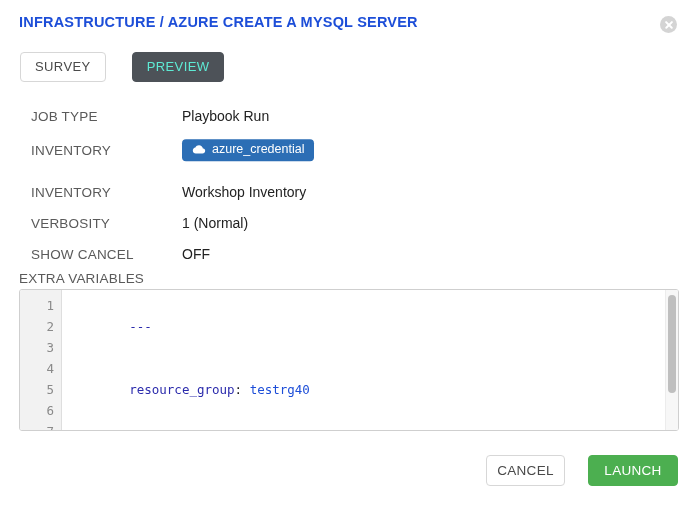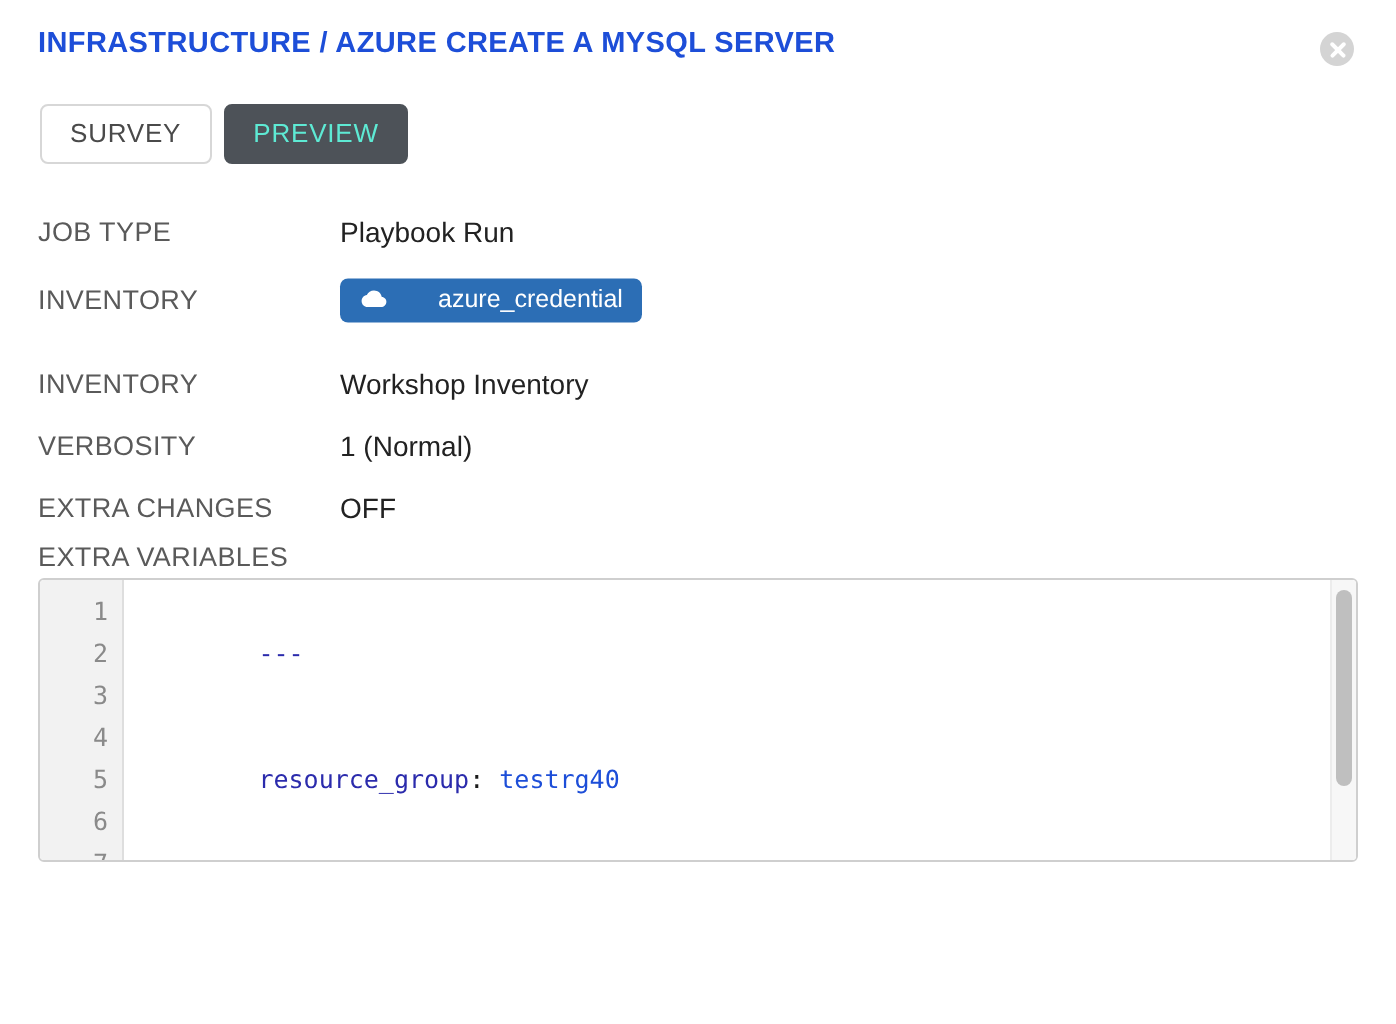--- a/index.html
+++ b/index.html
@@ -67,21 +67,21 @@
   .close-icon::before { transform: rotate(45deg); }
   .close-icon::after  { transform: rotate(-45deg); }
 
   
   .toggle-row {
     position: absolute;
     left: 20px;
     top: 52px;
     display: flex;
     align-items: center;
-    gap: 6px;
+    gap: 26px;
   }
   .btn-toggle {
     font-family: "Liberation Sans", sans-serif;
     font-size: 13px;
     letter-spacing: 0.4px;
     padding: 7px 14px 8px 14px;
     border-radius: 4px;
     line-height: 1;
     cursor: pointer;
     box-sizing: border-box;
@@ -97,21 +97,21 @@
   }
   .btn-toggle.active {
     background: #4d5258;
     border: 1px solid #4d5258;
     color: #5eead4;
   }
 
   
   .details {
     position: absolute;
-    left: 0;
+    left: 12px;
     top: 100px;
     width: 682px;
   }
   .detail-row {
     position: relative;
     height: 31px;
     display: flex;
     align-items: center;
   }
   .detail-row.tall { height: 38px; }
@@ -136,21 +136,21 @@
   }
   .badge-wrap {
     position: absolute;
     left: 170px;
     top: 50%;
     transform: translateY(-50%);
   }
   .credential-badge {
     display: inline-flex;
     align-items: center;
-    gap: 25px;
+    gap: 6px;
     background: #2c6eb5;
     color: #ffffff;
     border-radius: 4px;
     padding: 4px 10px 5px 9px;
     font-size: 12.5px;
     line-height: 1;
     cursor: pointer;
   }
   .cloud-icon {
     width: 15px;
@@ -319,21 +319,21 @@
       <div class="detail-label">INVENTORY</div>
       <div class="detail-value">Workshop Inventory</div>
     </div>
 
     <div class="detail-row">
       <div class="detail-label">VERBOSITY</div>
       <div class="detail-value">1 (Normal)</div>
     </div>
 
     <div class="detail-row">
-      <div class="detail-label">EXTRA CHANGES</div>
+      <div class="detail-label">SHOW CANCEL</div>
       <div class="detail-value">OFF</div>
     </div>
 
   </div>
 
   <div class="extra-vars-label">EXTRA VARIABLES</div>
 
   <div class="editor">
     <div class="gutter">
       <span class="ln">1</span>
@@ -354,14 +354,18 @@
       <div class="code-line">
         
       </div>
 
       <div class="editor-scrollbar">
         <div class="thumb"></div>
       </div>
     </div>
   </div>
 
+  <div class="footer">
+    <div class="btn btn-cancel">CANCEL</div>
+    <div class="btn btn-launch">LAUNCH</div>
+  </div>
 
 </div>
 
 </body></html>

